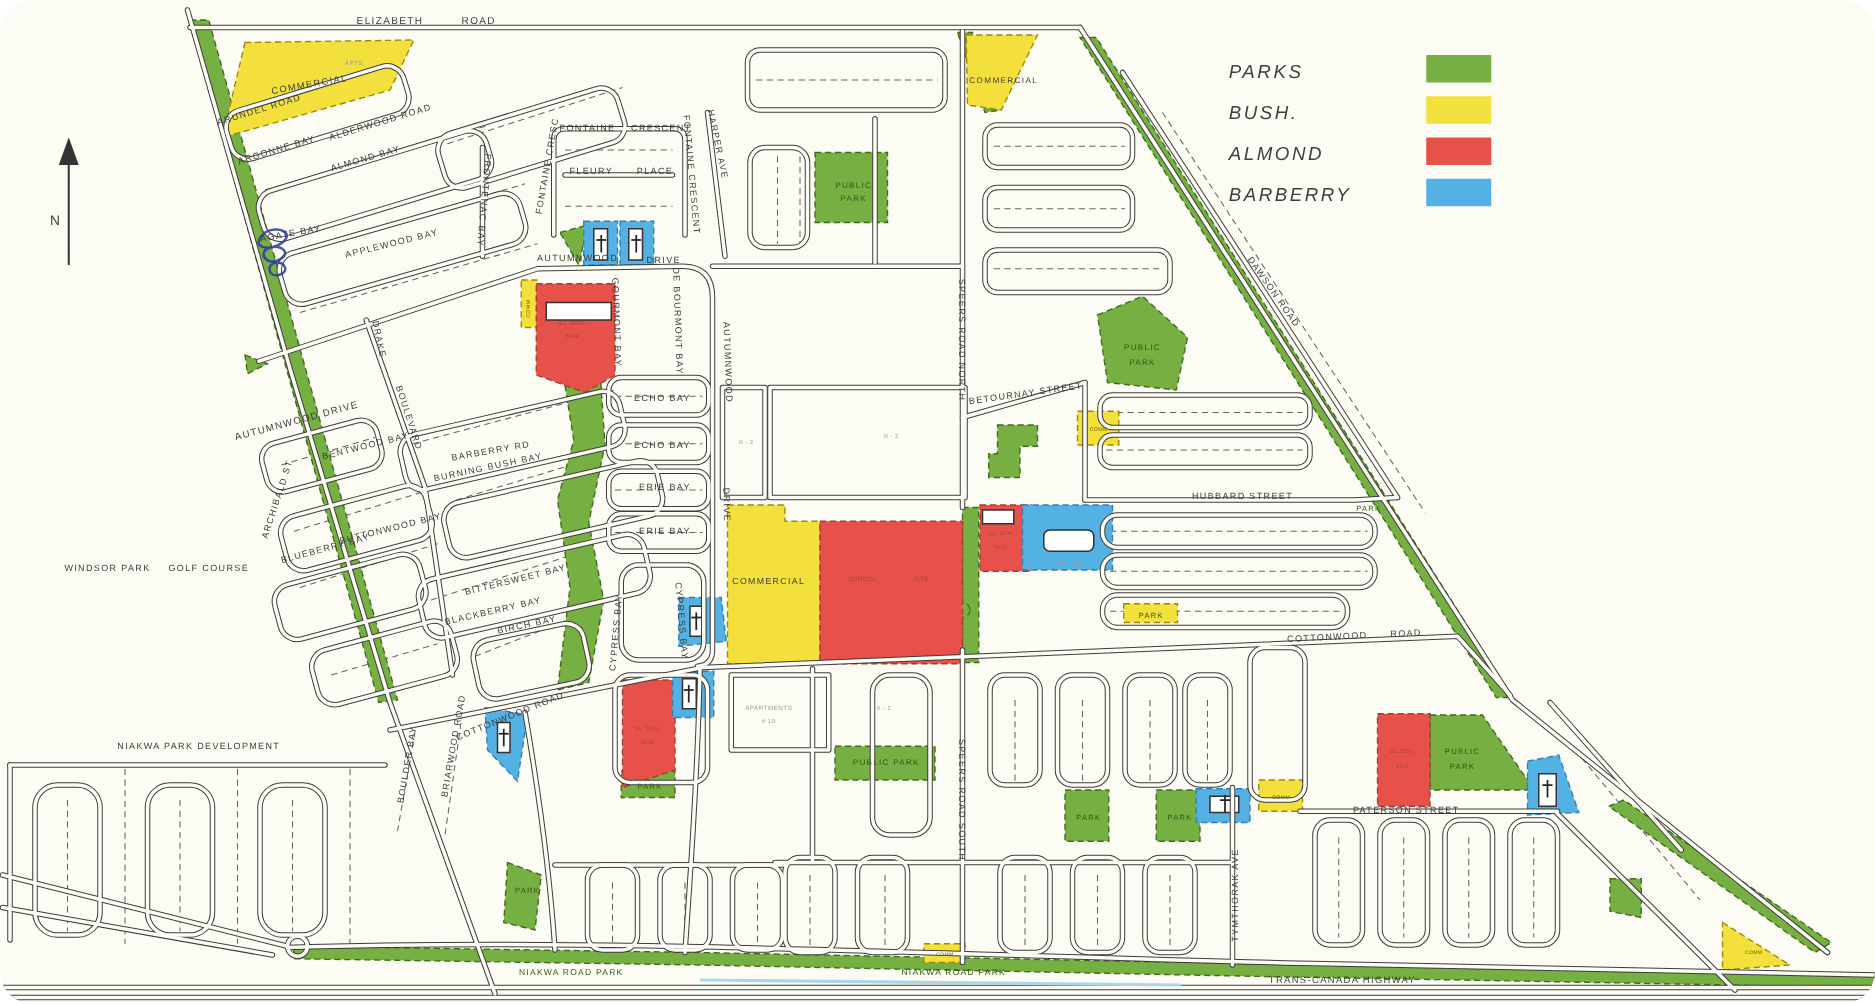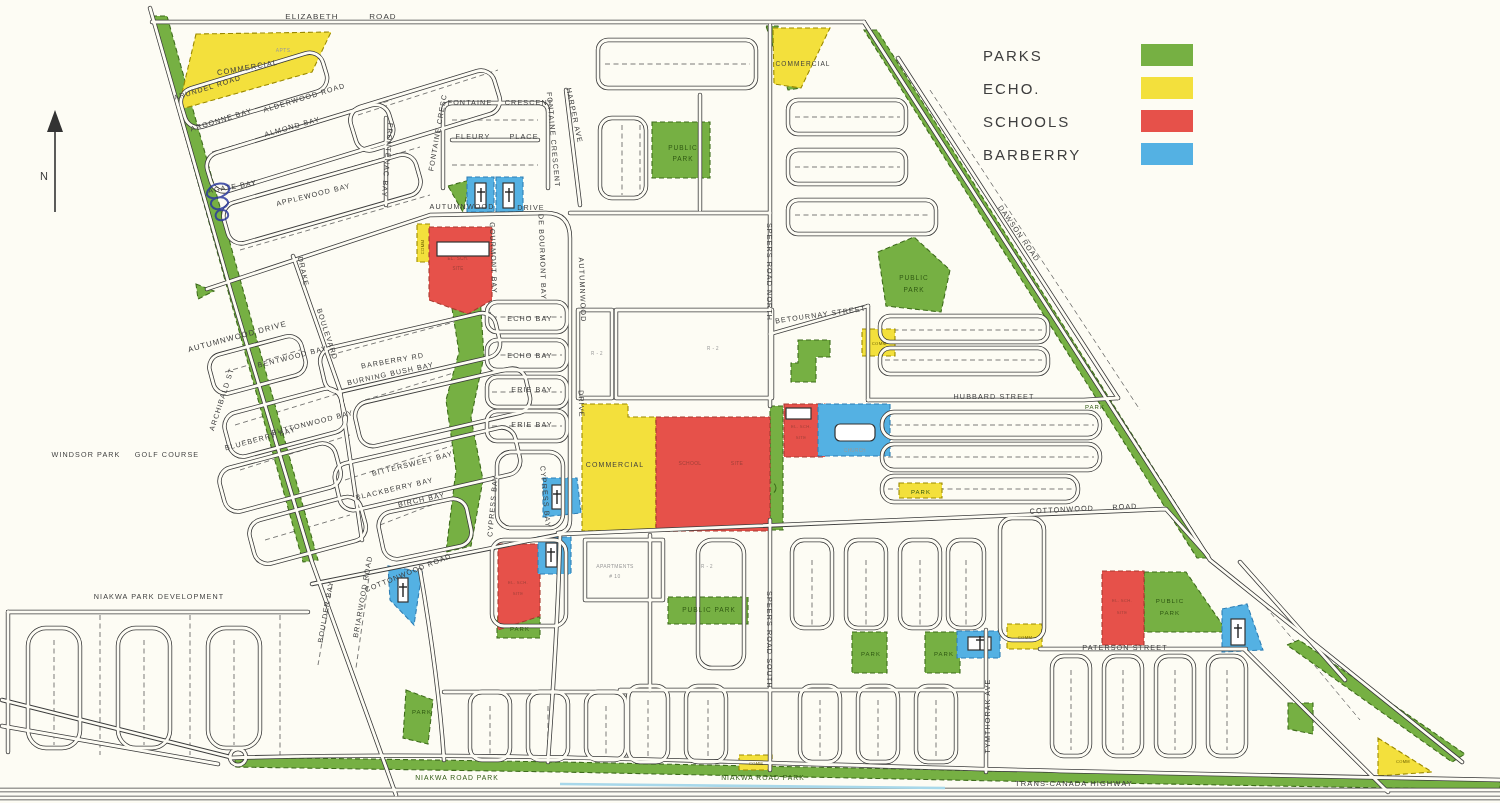--- a/index.html
+++ b/index.html
@@ -1,17 +1,17 @@
 <!DOCTYPE html>
 <html style="--park: #76b043; --comm: #f3e03c; --school: #e6514a; --church: #54b1e3; --paper: #fdfcf4; --ink: #2b3a9c; --water: #a8d8ea;"><head>
 <meta charset="utf-8">
 <style>
   html,body{margin:0;padding:0;background:#ffffff;}
   #page{position:relative;width:1500px;height:803px;background:var(--paper,#fdfcf4);overflow:hidden;
-        font-family:"Liberation Sans",sans-serif;}
+        font-family:"Liberation Sans",sans-serif;border-radius:26px;}
   svg{position:absolute;left:0;top:0;}
   
   .road-casing{stroke:#3c3c3c;stroke-width:4.4;fill:none;stroke-linejoin:round;stroke-linecap:round;}
   .road-fill{stroke:var(--paper,#fdfcf4);stroke-width:2.8;fill:none;stroke-linejoin:round;stroke-linecap:round;}
   .lots{stroke:#4a4a4a;stroke-width:.85;stroke-dasharray:5 3.5;fill:none;opacity:.85;}
   .zn-park{fill:var(--park);stroke:#3f6d1c;stroke-width:1.1;stroke-dasharray:5 3;}
   .zn-comm{fill:var(--comm);stroke:#9c8a00;stroke-width:1.1;stroke-dasharray:5 3;}
   .zn-school{fill:var(--school);stroke:#a93a31;stroke-width:1.1;stroke-dasharray:5 3;}
   .zn-church{fill:var(--church);stroke:#2f7fb5;stroke-width:1.1;stroke-dasharray:5 3;}
   .zn-footprint{fill:#ffffff;stroke:#333;stroke-width:1.2;stroke-dasharray:none;}
@@ -20,21 +20,21 @@
   text.pk{fill:#2f5812;letter-spacing:1px;}
   text.tiny{fill:#6e6100;letter-spacing:.3px;}
   text.faint{fill:#9a9a9a;letter-spacing:.4px;}
   text.fr{fill:#8f3c34;opacity:.8;letter-spacing:.3px;}
   .scribble{stroke:var(--ink,#2b3a9c);stroke-width:2;fill:none;opacity:.85;}
   .water{stroke:var(--water,#a8d8ea);stroke-width:2.6;fill:none;}
   .compass-line{stroke:#333;stroke-width:1.6;}
   .compass-head{fill:#333;}
   
   #legend{position:absolute;left:983px;top:44px;width:210px;}
-  .legend-row{display:flex;align-items:center;margin-bottom:11px;}
+  .legend-row{display:flex;align-items:flex-end;margin-bottom:11px;font-style:italic;}
   .legend-label{flex:1;font-size:15px;letter-spacing:2px;color:#3f3f3f;}
   .legend-swatch{width:52px;height:22px;margin-left:14px;}
   .sw-park{background:var(--park);}
   .sw-comm{background:var(--comm);}
   .sw-school{background:var(--school);}
   .sw-church{background:var(--church);}
 </style>
 </head>
 <body>
 
@@ -375,25 +375,25 @@
       <text x="40" y="180" font-size="11" class="lbl">N</text>
     </g>
   </svg>
 
   <div id="legend">
     <div class="legend-row">
       <span class="legend-label">PARKS</span>
       <span class="legend-swatch sw-park"></span>
     </div>
     <div class="legend-row">
-      <span class="legend-label">ECHO.</span>
+      <span class="legend-label">BUSH.</span>
       <span class="legend-swatch sw-comm"></span>
     </div>
     <div class="legend-row">
-      <span class="legend-label">SCHOOLS</span>
+      <span class="legend-label">ALMOND</span>
       <span class="legend-swatch sw-school"></span>
     </div>
     <div class="legend-row">
       <span class="legend-label">BARBERRY</span>
       <span class="legend-swatch sw-church"></span>
     </div>
   </div>
 </div>
 
 </body></html>

